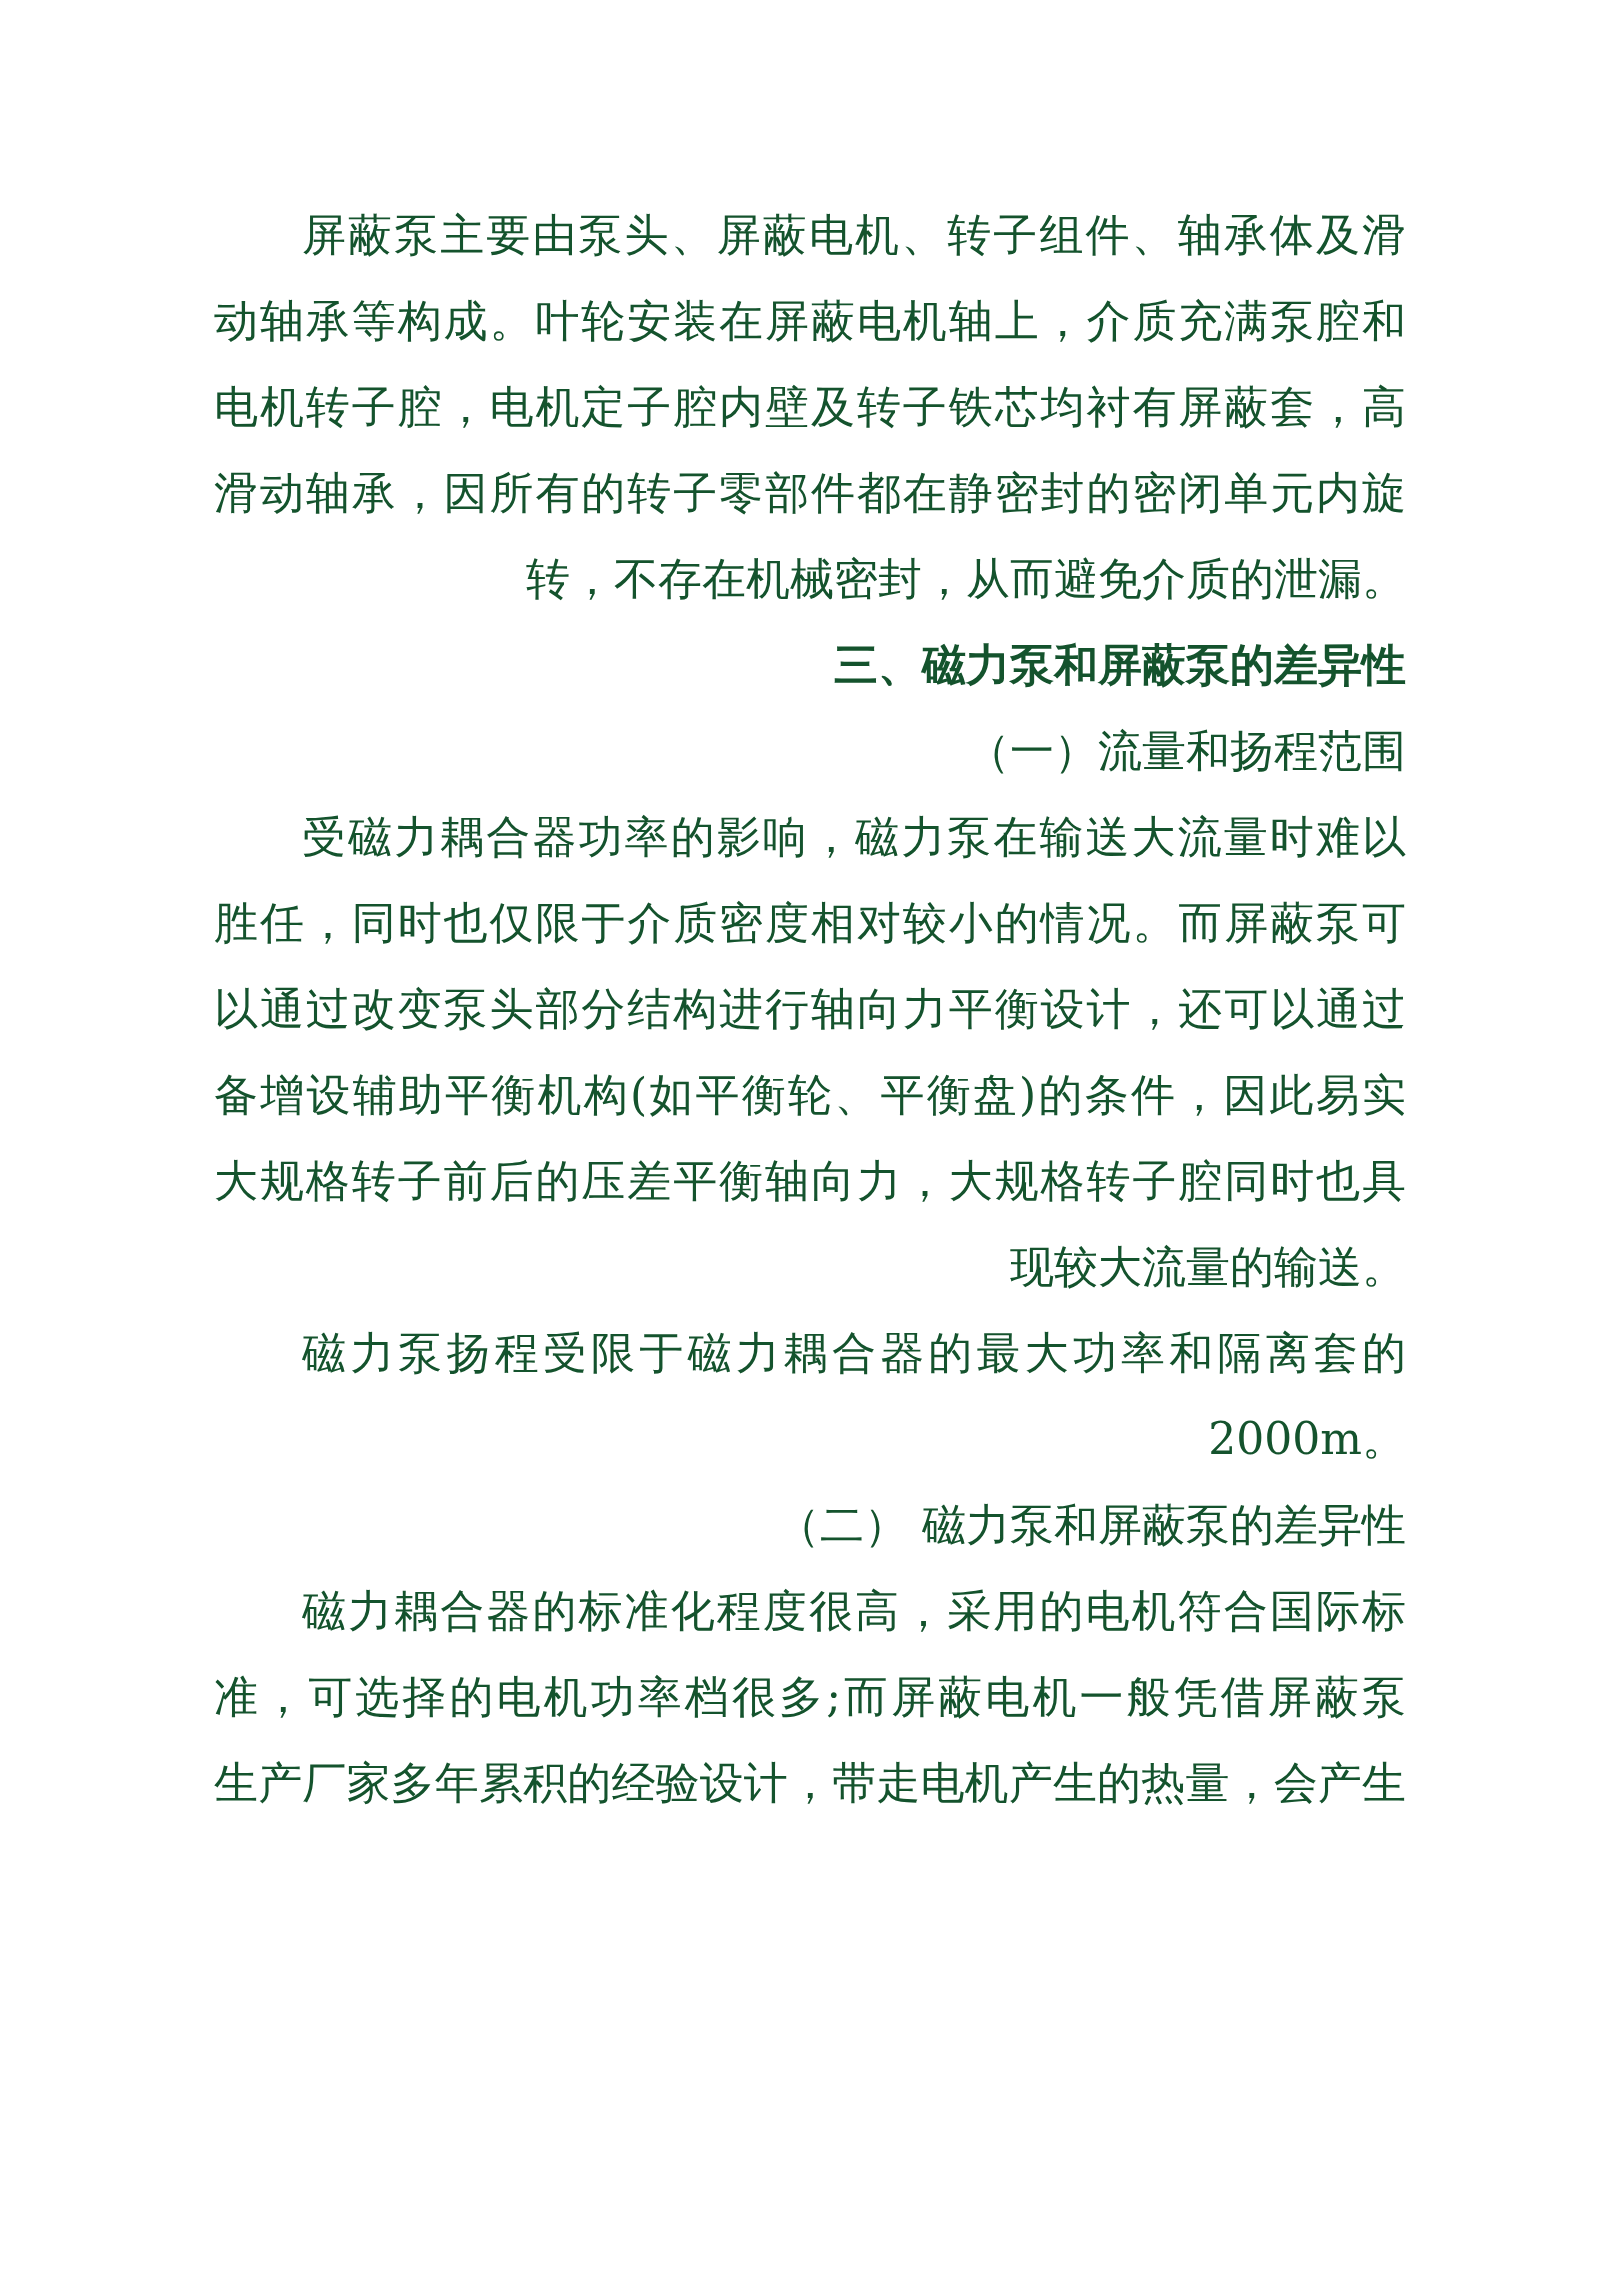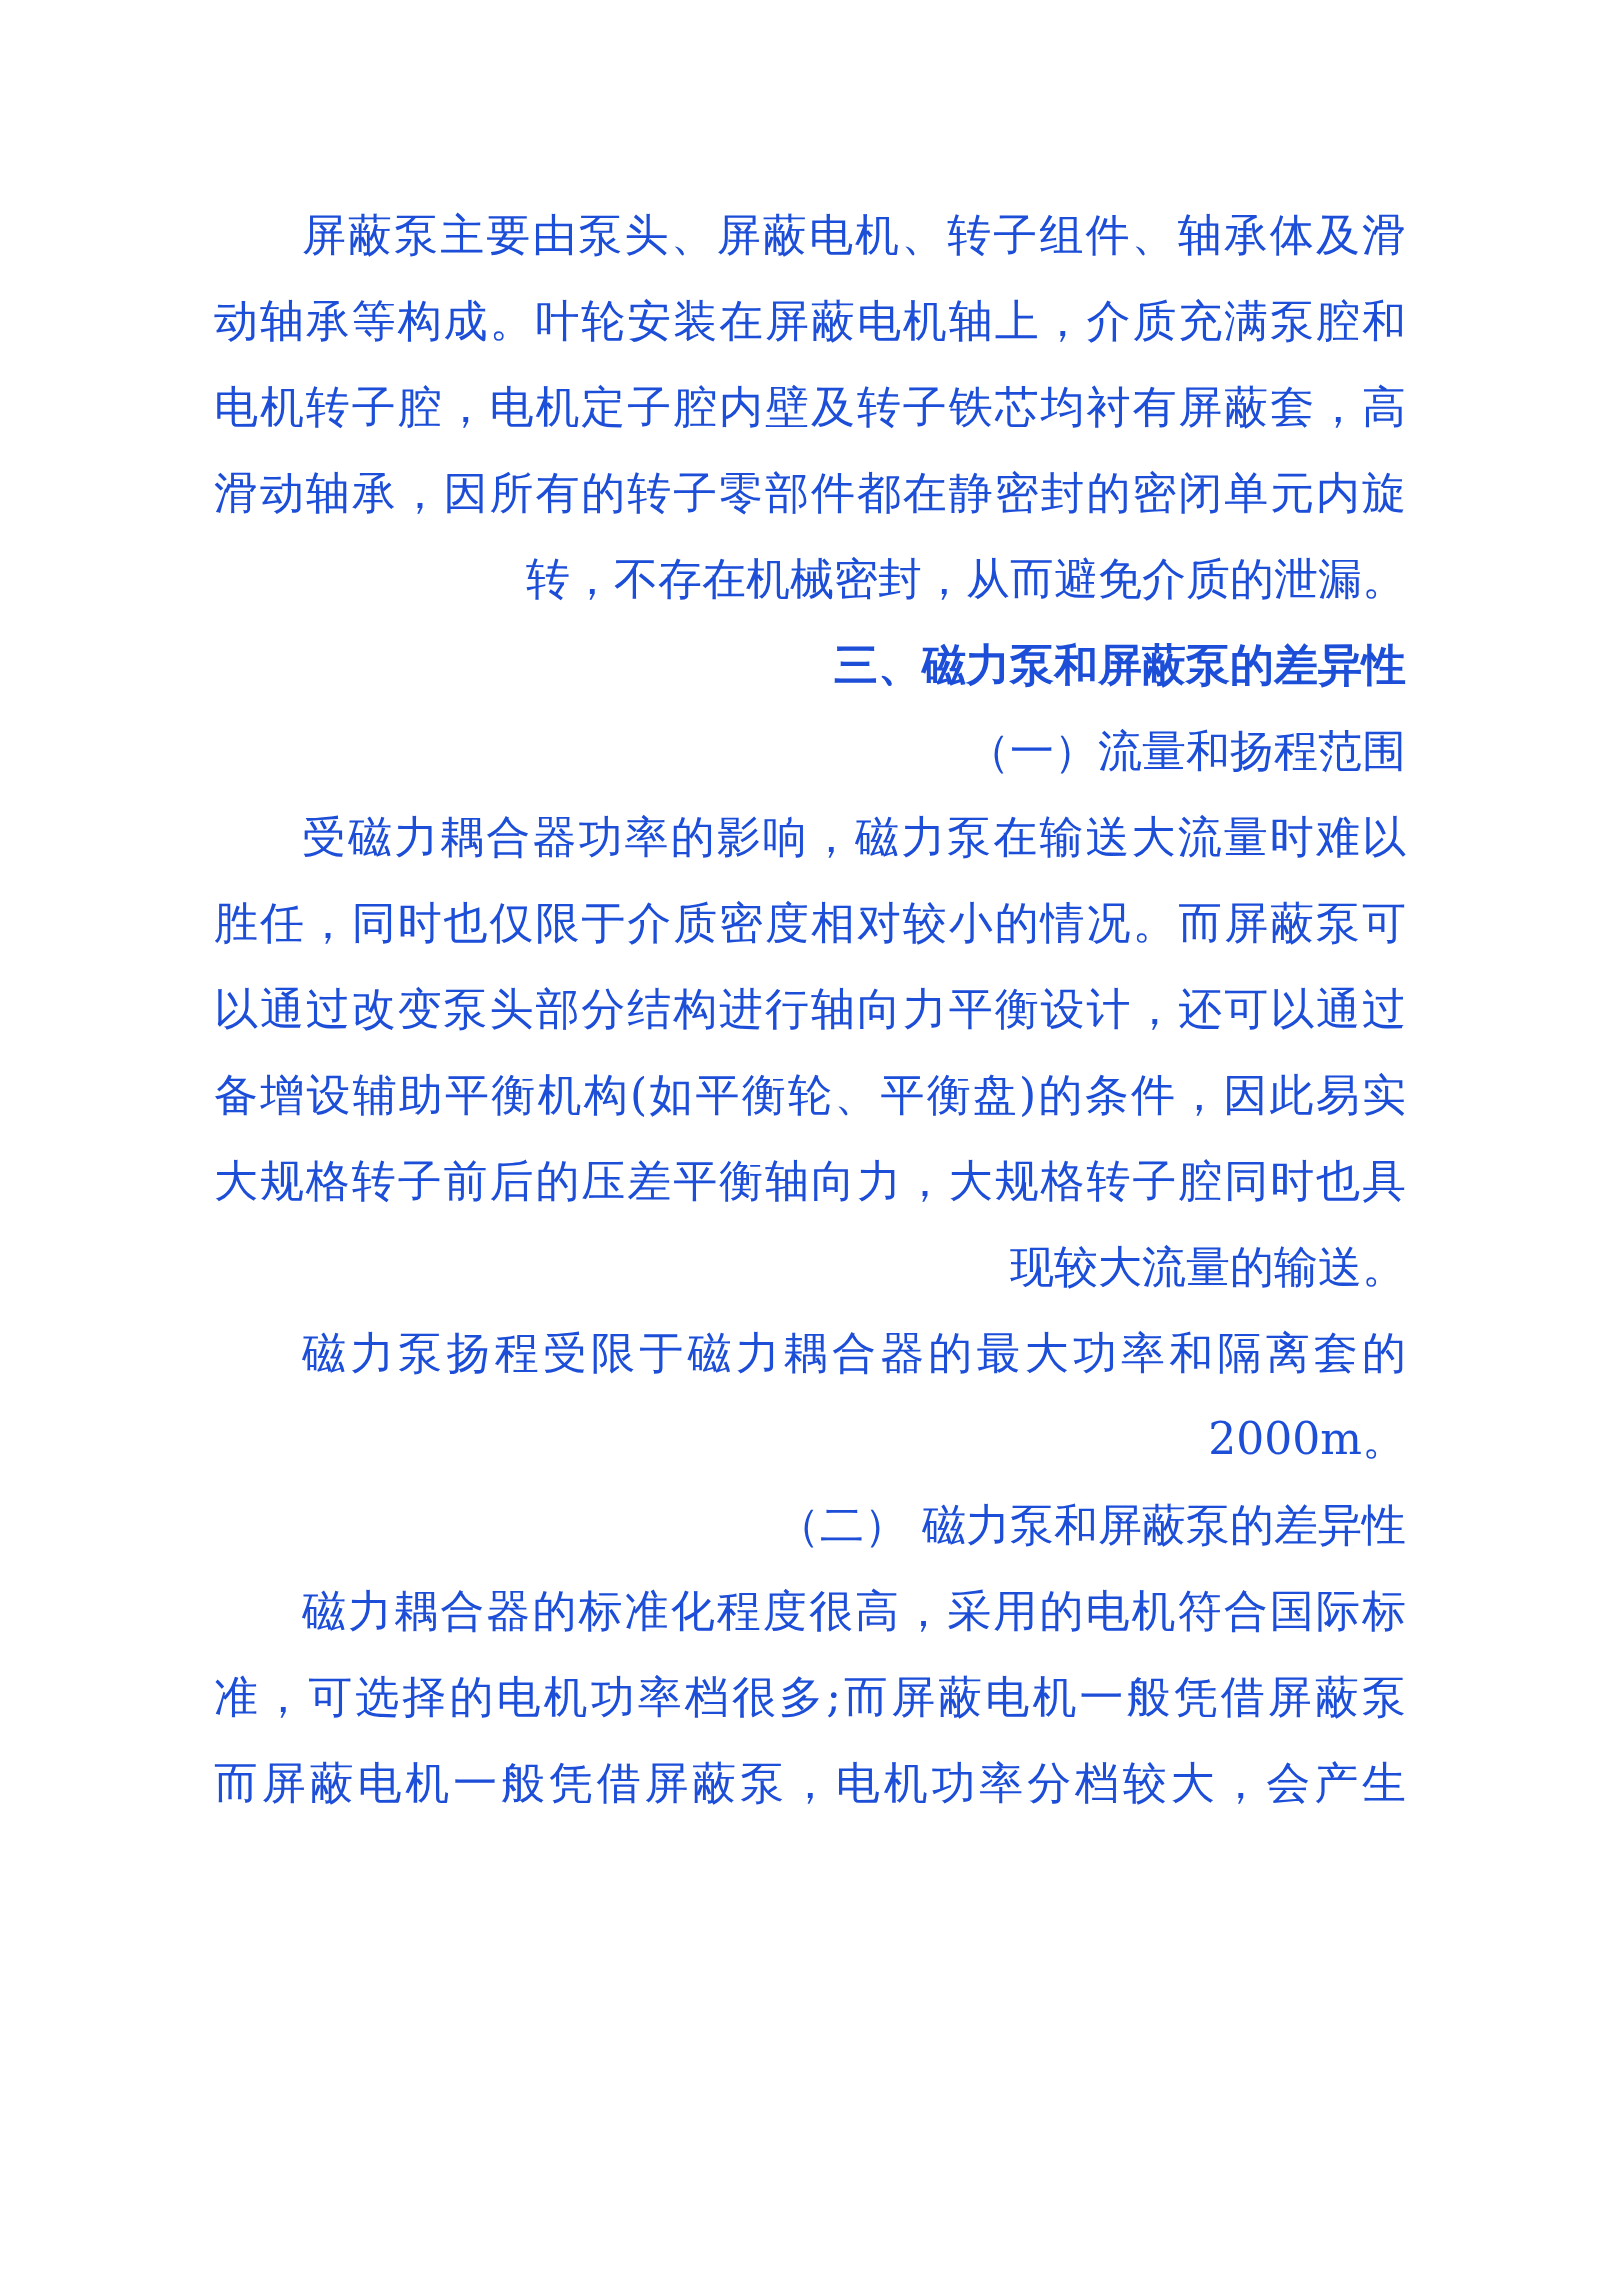--- a/index.html
+++ b/index.html
@@ -8,21 +8,21 @@
     background: #ffffff;
   }
   .page {
     position: relative;
     width: 1620px;
     height: 2292px;
     background: #ffffff;
     box-sizing: border-box;
     padding: 192px 214px 0 214px;
     font-family: "DejaVu Serif", "Liberation Serif", serif;
-    color: #1d4ed8;
+    color: #14532d;
     overflow: hidden;
   }
   .line {
     font-size: 44px;
     line-height: 86px;
     height: 86px;
     text-align: right;
   }
   .justify {
     text-align: justify;
@@ -50,15 +50,15 @@
   <div class="line justify">胜任，同时也仅限于介质密度相对较小的情况。而屏蔽泵可</div>
   <div class="line justify">以通过改变泵头部分结构进行轴向力平衡设计，还可以通过</div>
   <div class="line justify">备增设辅助平衡机构(如平衡轮、平衡盘)的条件，因此易实</div>
   <div class="line justify">大规格转子前后的压差平衡轴向力，大规格转子腔同时也具</div>
   <div class="line">现较大流量的输送。</div>
   <div class="line justify indent">磁力泵扬程受限于磁力耦合器的最大功率和隔离套的</div>
   <div class="line">2000m。</div>
   <div class="line indent">（二） 磁力泵和屏蔽泵的差异性</div>
   <div class="line justify indent">磁力耦合器的标准化程度很高，采用的电机符合国际标</div>
   <div class="line justify">准，可选择的电机功率档很多;而屏蔽电机一般凭借屏蔽泵</div>
-  <div class="line justify">而屏蔽电机一般凭借屏蔽泵，电机功率分档较大，会产生</div>
+  <div class="line justify">生产厂家多年累积的经验设计，带走电机产生的热量，会产生</div>
 </div>
 
 
 </body></html>

